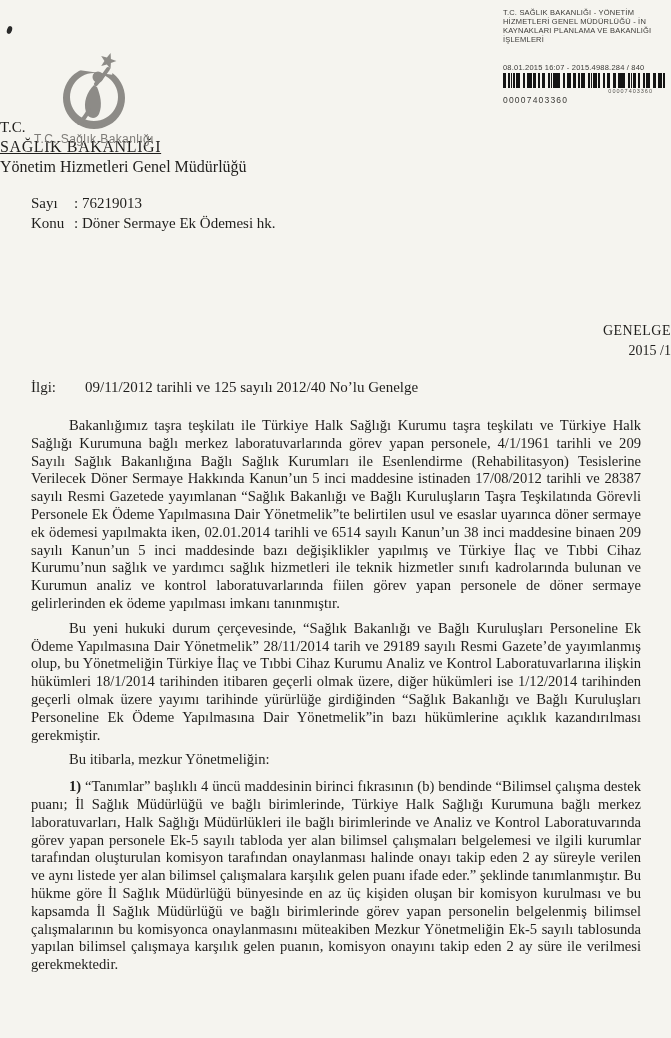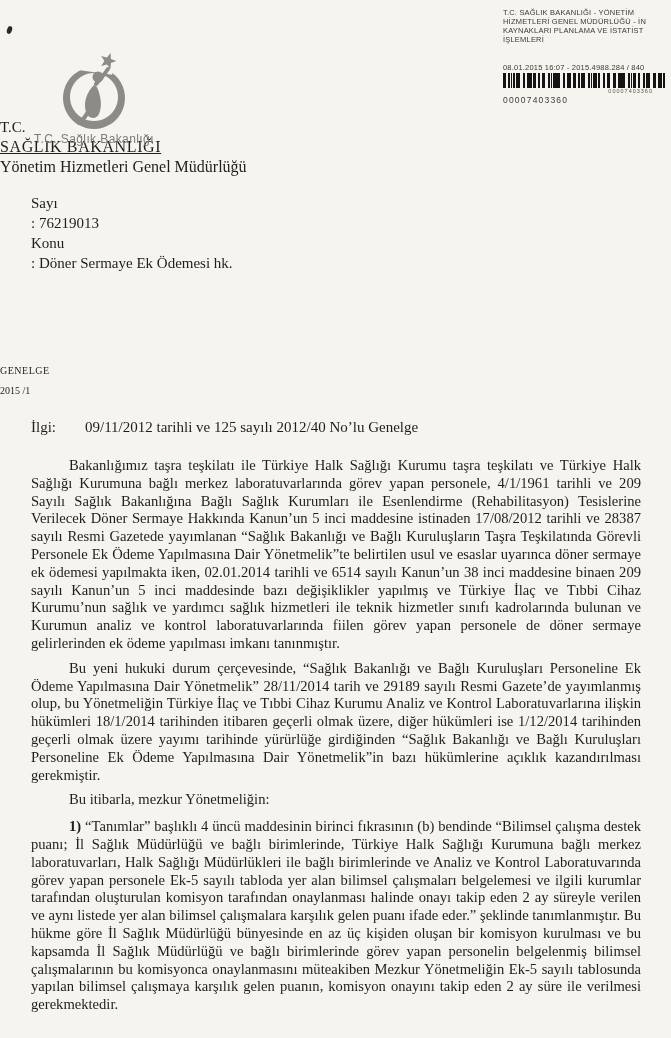--- a/index.html
+++ b/index.html
@@ -51,25 +51,25 @@
   }
 
   
   .header { padding-top: 118px; text-align: left; }
   .header .l1 { font-size: 15px; line-height: 19px; }
   .header .l2 { font-size: 16px; line-height: 20px; letter-spacing: 0.6px; text-decoration: underline; }
   .header .l3 { font-size: 16px; line-height: 20px; }
 
   
   .meta { margin: 16px 0 0 31px; font-size: 15px; line-height: 20px; }
-  .meta .row { display: flex; flex-direction: column; }
+  .meta .row { display: flex; }
   .meta .mlabel { width: 43px; }
 
   
-  .genelge { margin-top: 88px; text-align: left; font-size: 10px; line-height: 20px; }
+  .genelge { margin-top: 88px; text-align: right; font-size: 14px; line-height: 20px; }
   .genelge .title { letter-spacing: 0.5px; }
 
   
   .ilgi { margin: 18px 0 0 31px; font-size: 15px; display: flex; }
   .ilgi .ilabel { width: 54px; }
 
   
   .body { margin: 21px 30px 0 31px; font-size: 14.6px; line-height: 17.8px; text-align: justify; }
   .body p { margin: 0 0 7px 0; text-indent: 38px; }
   .body p.short { text-align: left; margin-bottom: 9px; }
@@ -78,21 +78,21 @@
 </head>
 <body>
 
 <div class="page">
 
   <div class="artifact"></div>
 
   <div class="stamp">
     <div class="line">T.C. SAĞLIK BAKANLIĞI - YÖNETİM</div>
     <div class="line">HİZMETLERİ GENEL MÜDÜRLÜĞÜ - İN</div>
-    <div class="line">KAYNAKLARI PLANLAMA VE İSTATİST</div>
+    <div class="line">KAYNAKLARI PLANLAMA VE BAKANLIĞI</div>
     <div class="line">İŞLEMLERİ</div>
     <div class="date">08.01.2015 16:07 - 2015.4988.284 / 840</div>
     <div class="barcode"></div>
     <div class="barcode-sub">00007403360</div>
     <div class="barcode-num">00007403360</div>
   </div>
 
   <div class="emblem">
     <svg width="104" height="80" viewBox="0 0 104 80">
 

